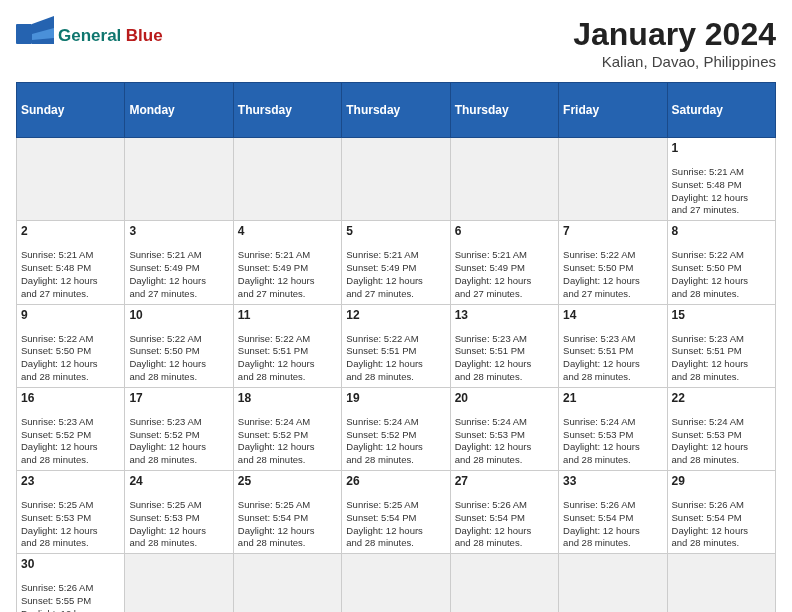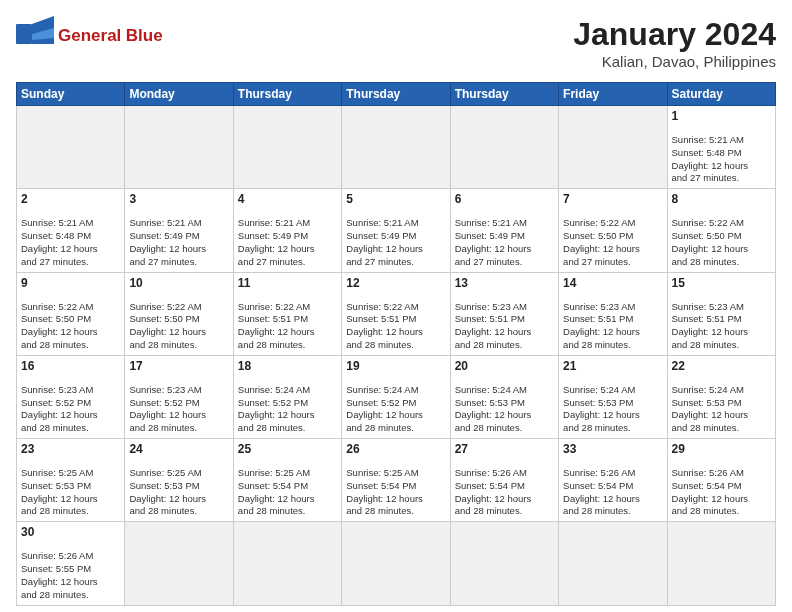--- a/index.html
+++ b/index.html
@@ -36,21 +36,21 @@
     .calendar-table {
       width: 100%;
       border-collapse: collapse;
       table-layout: fixed;
     }
     .calendar-table thead th {
       background-color: #2563b0;
       color: #fff;
       font-size: 12px;
       font-weight: bold;
-      padding: 4px 4px;
+      padding: 20px 4px;
       text-align: left;
       border: 1px solid #1a4a8a;
     }
     .calendar-table tbody td {
       border: 1px solid #ccc;
       vertical-align: top;
       padding: 3px 4px;
       font-size: 10px;
       color: #333;
       height: 80px;
@@ -81,21 +81,21 @@
 
 <div class="header-area">
   <div class="logo">
     <svg width="38" height="40" viewBox="0 0 38 40">
 
       <rect x="0" y="8" width="16" height="20" fill="#2563b0" rx="1"></rect>
       <polygon points="16,8 38,0 38,28 16,28" fill="#2563b0"></polygon>
       <polygon points="16,18 38,12 38,22 16,24" fill="#4a90d9"></polygon>
     </svg>
     <div>
-      <span style="font-size:17px;font-weight:bold;color:#b91c1c;">General</span>
+      <span style="font-size:17px;font-weight:bold;color:#0f766e;">General</span>
       <span style="font-size:17px;font-weight:bold;color:#b91c1c;">Blue</span>
     </div>
   </div>
   <div class="title-block">
     <div class="month-title">January 2024</div>
     <div class="location-title">Kalian, Davao, Philippines</div>
   </div>
 </div>
 
 <table class="calendar-table">

